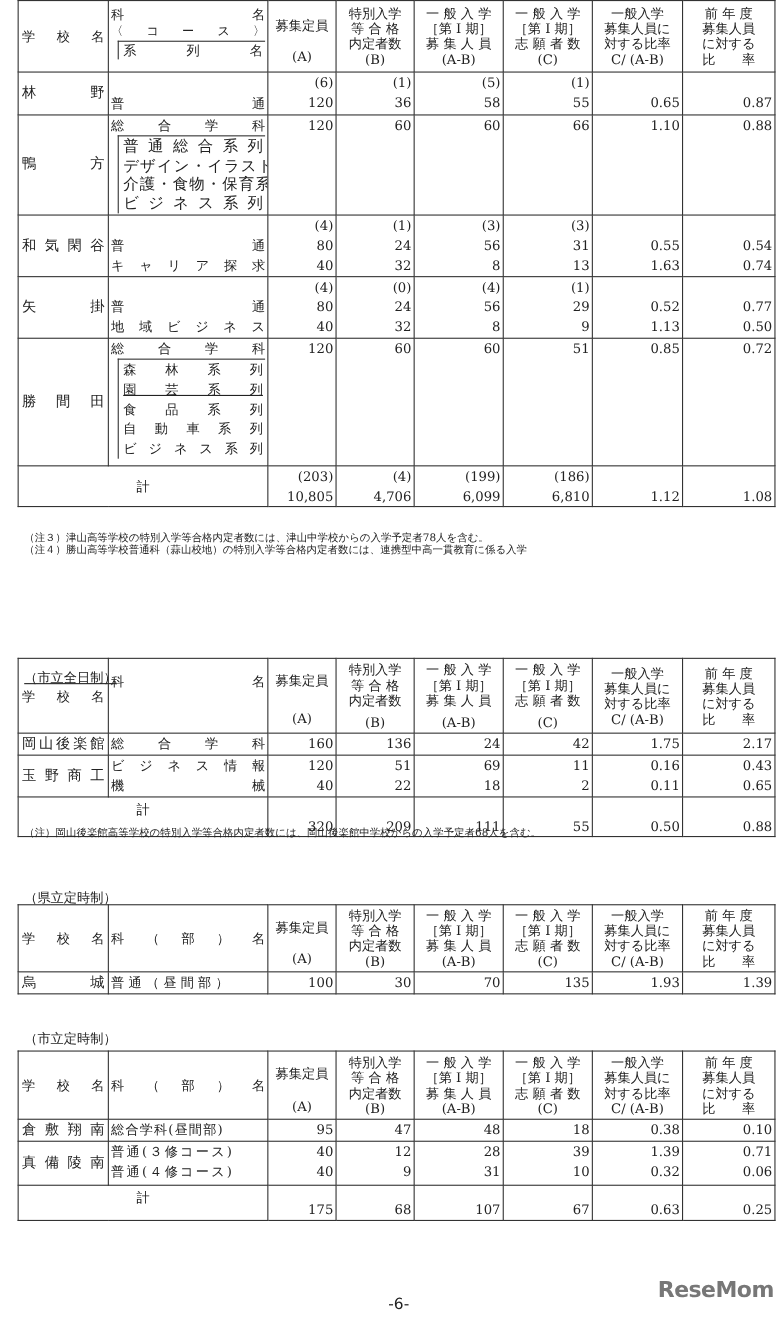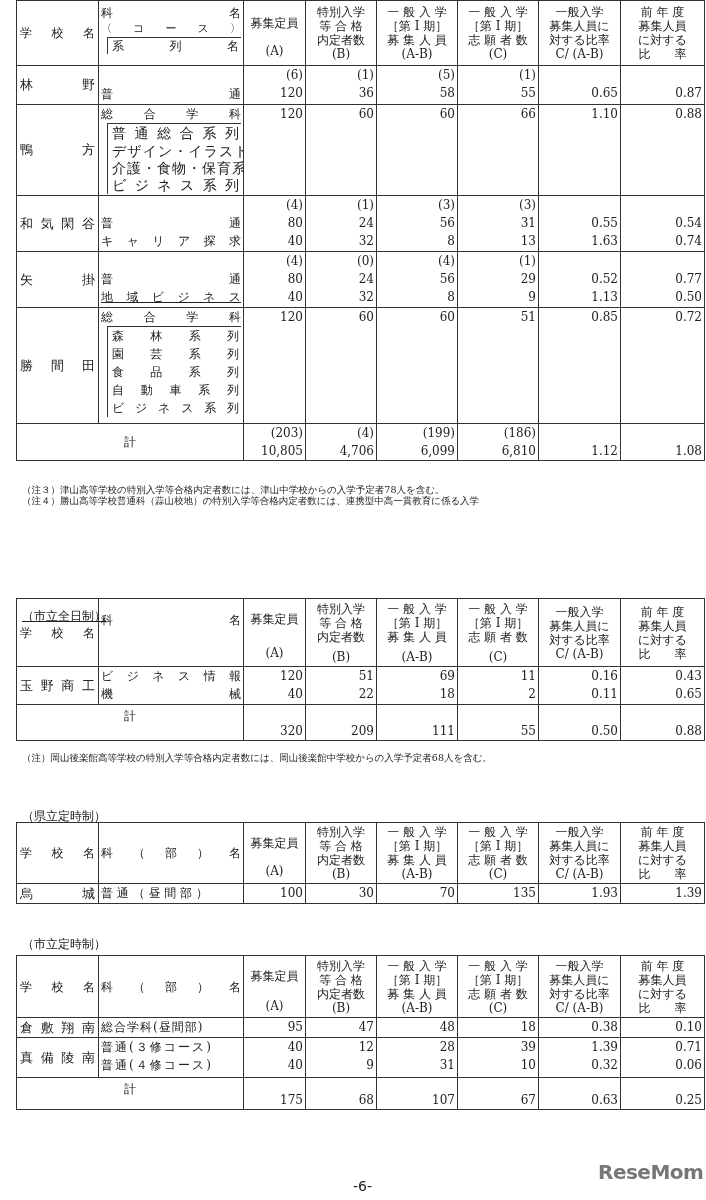--- a/index.html
+++ b/index.html
@@ -204,21 +204,21 @@
           <span class="line">0.54</span>
           <span class="line">0.74</span>
         </td>
   </tr>
 
   <tr style="height:56px">
     <td class="school">矢掛</td>
     <td>
       <span class="line"></span>
       <span class="line" style="text-align:justify;text-align-last:justify;">普通</span>
-      <span class="line" style="text-align:justify;text-align-last:justify;text-decoration:underline;">地域ビジネス</span>
+      <span class="line" style="text-align:justify;text-align-last:justify;">地域ビジネス</span>
     </td>
     <td class="num">
           <span class="line">(4)</span>
           <span class="line">80</span>
           <span class="line">40</span>
         </td>
     <td class="num">
           <span class="line">(0)</span>
           <span class="line">24</span>
           <span class="line">32</span>
@@ -244,21 +244,21 @@
           <span class="line">0.50</span>
         </td>
   </tr>
 
   <tr style="height:116px">
     <td class="school">勝間田</td>
     <td>
       <span class="line" style="text-align:justify;text-align-last:justify;">総合学科</span>
       <div class="subbox" style="margin-left:6px;">
         <span class="line" style="text-align:justify;text-align-last:justify;padding-right:2px;">森林系列</span>
-        <span class="line" style="text-align:justify;text-align-last:justify;padding-right:2px;">園芸系列</span>
+        <span class="line" style="text-align:justify;text-align-last:justify;padding-right:2px;text-decoration:underline;">園芸系列</span>
         <span class="line" style="text-align:justify;text-align-last:justify;padding-right:2px;">食品系列</span>
         <span class="line" style="text-align:justify;text-align-last:justify;padding-right:2px;">自動車系列</span>
         <span class="line" style="text-align:justify;text-align-last:justify;padding-right:2px;">ビジネス系列</span>
       </div>
     </td>
     <td class="num">120</td>
     <td class="num">60</td>
     <td class="num">60</td>
     <td class="num">51</td>
     <td class="num">0.85</td>
@@ -348,20 +348,30 @@
           <span class="line" style="height:auto">募集人員に</span>
           <span class="line" style="height:auto">対する比率</span>
           <span class="line" style="height:auto">C/ (A-B)</span>
         </td>
     <td class="hdr">
           <span class="line" style="height:auto">前 年 度</span>
           <span class="line" style="height:auto">募集人員</span>
           <span class="line" style="height:auto">に対する</span>
           <span class="line" style="height:auto">比　　率</span>
         </td>
+  </tr>
+  <tr style="height:20px">
+    <td class="school">岡山後楽館</td>
+    <td style="text-align:justify;text-align-last:justify;">総合学科</td>
+    <td class="num">160</td>
+    <td class="num">136</td>
+    <td class="num">24</td>
+    <td class="num">42</td>
+    <td class="num">1.75</td>
+    <td class="num">2.17</td>
   </tr>
   <tr style="height:38px">
     <td class="school">玉野商工</td>
     <td>
       <span class="line" style="text-align:justify;text-align-last:justify;">ビジネス情報</span>
       <span class="line" style="text-align:justify;text-align-last:justify;">機械</span>
     </td>
     <td class="num">
           <span class="line">120</span>
           <span class="line">40</span>

